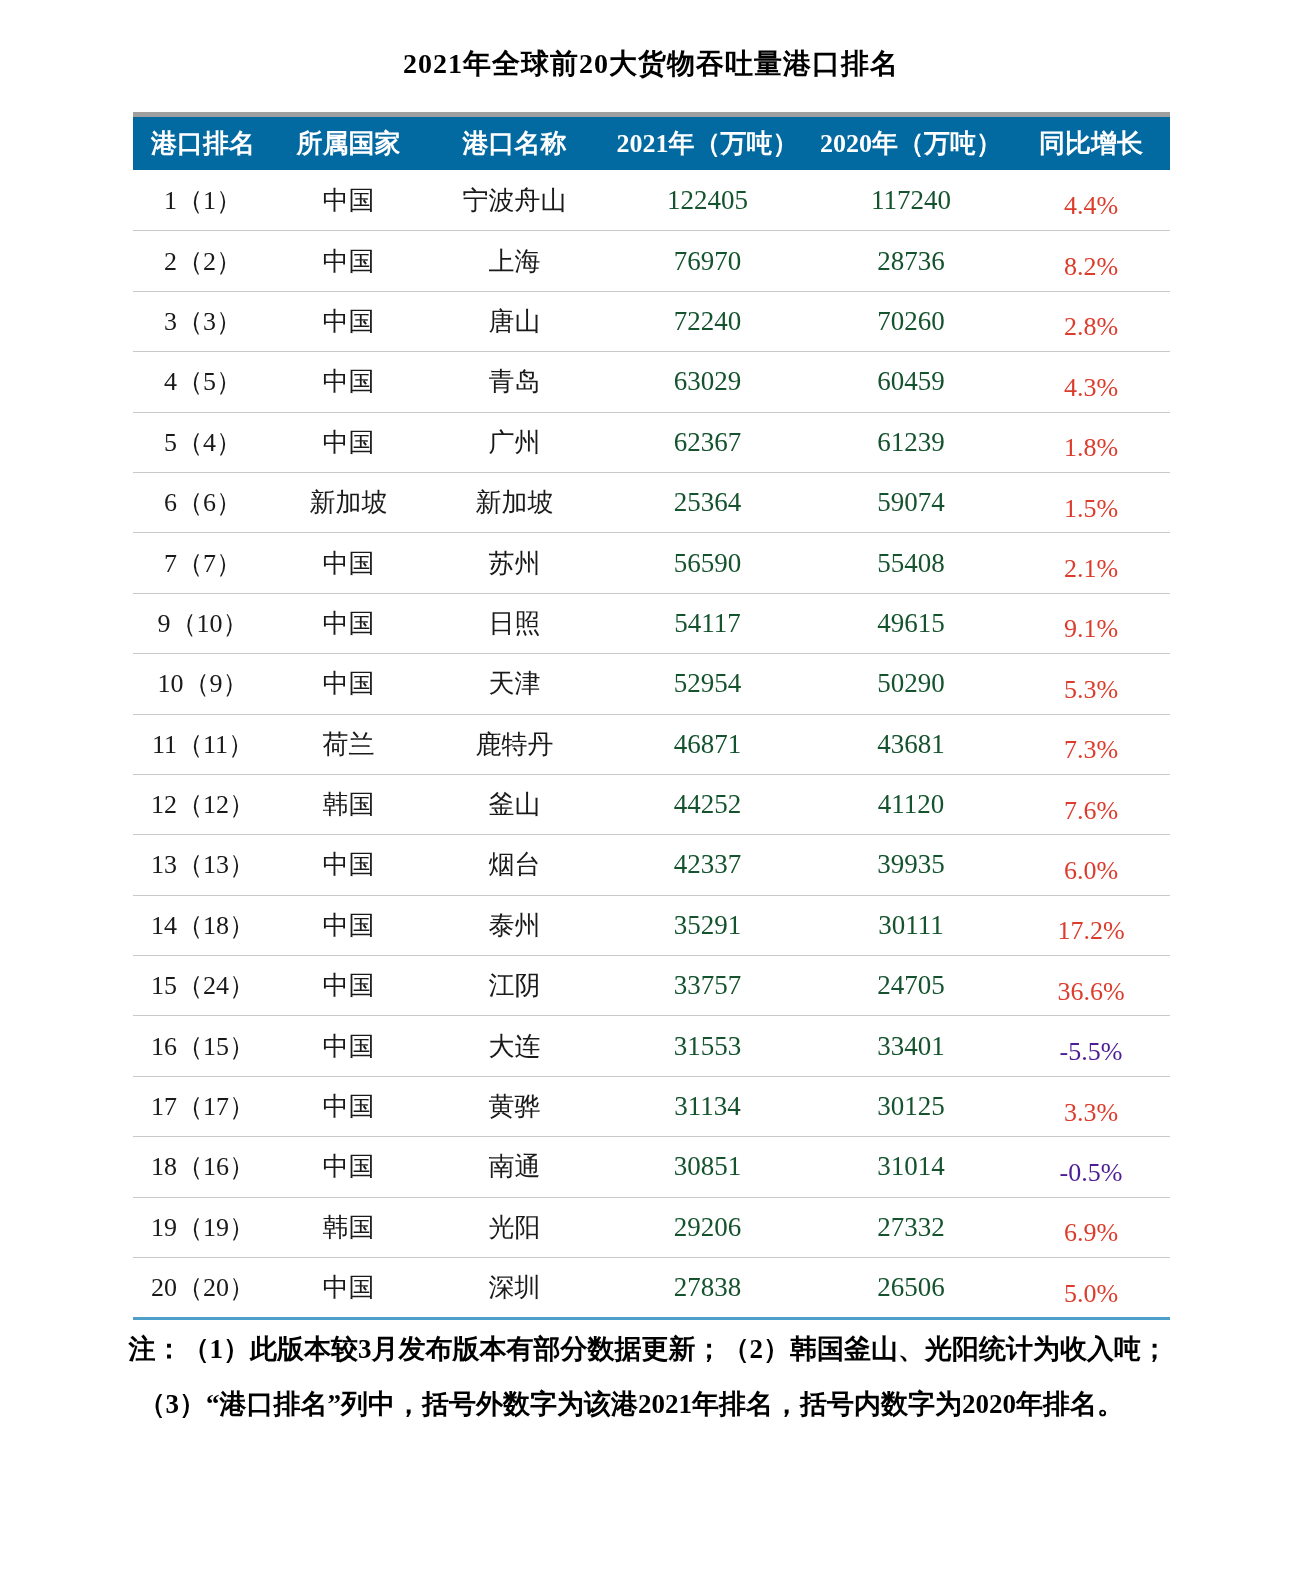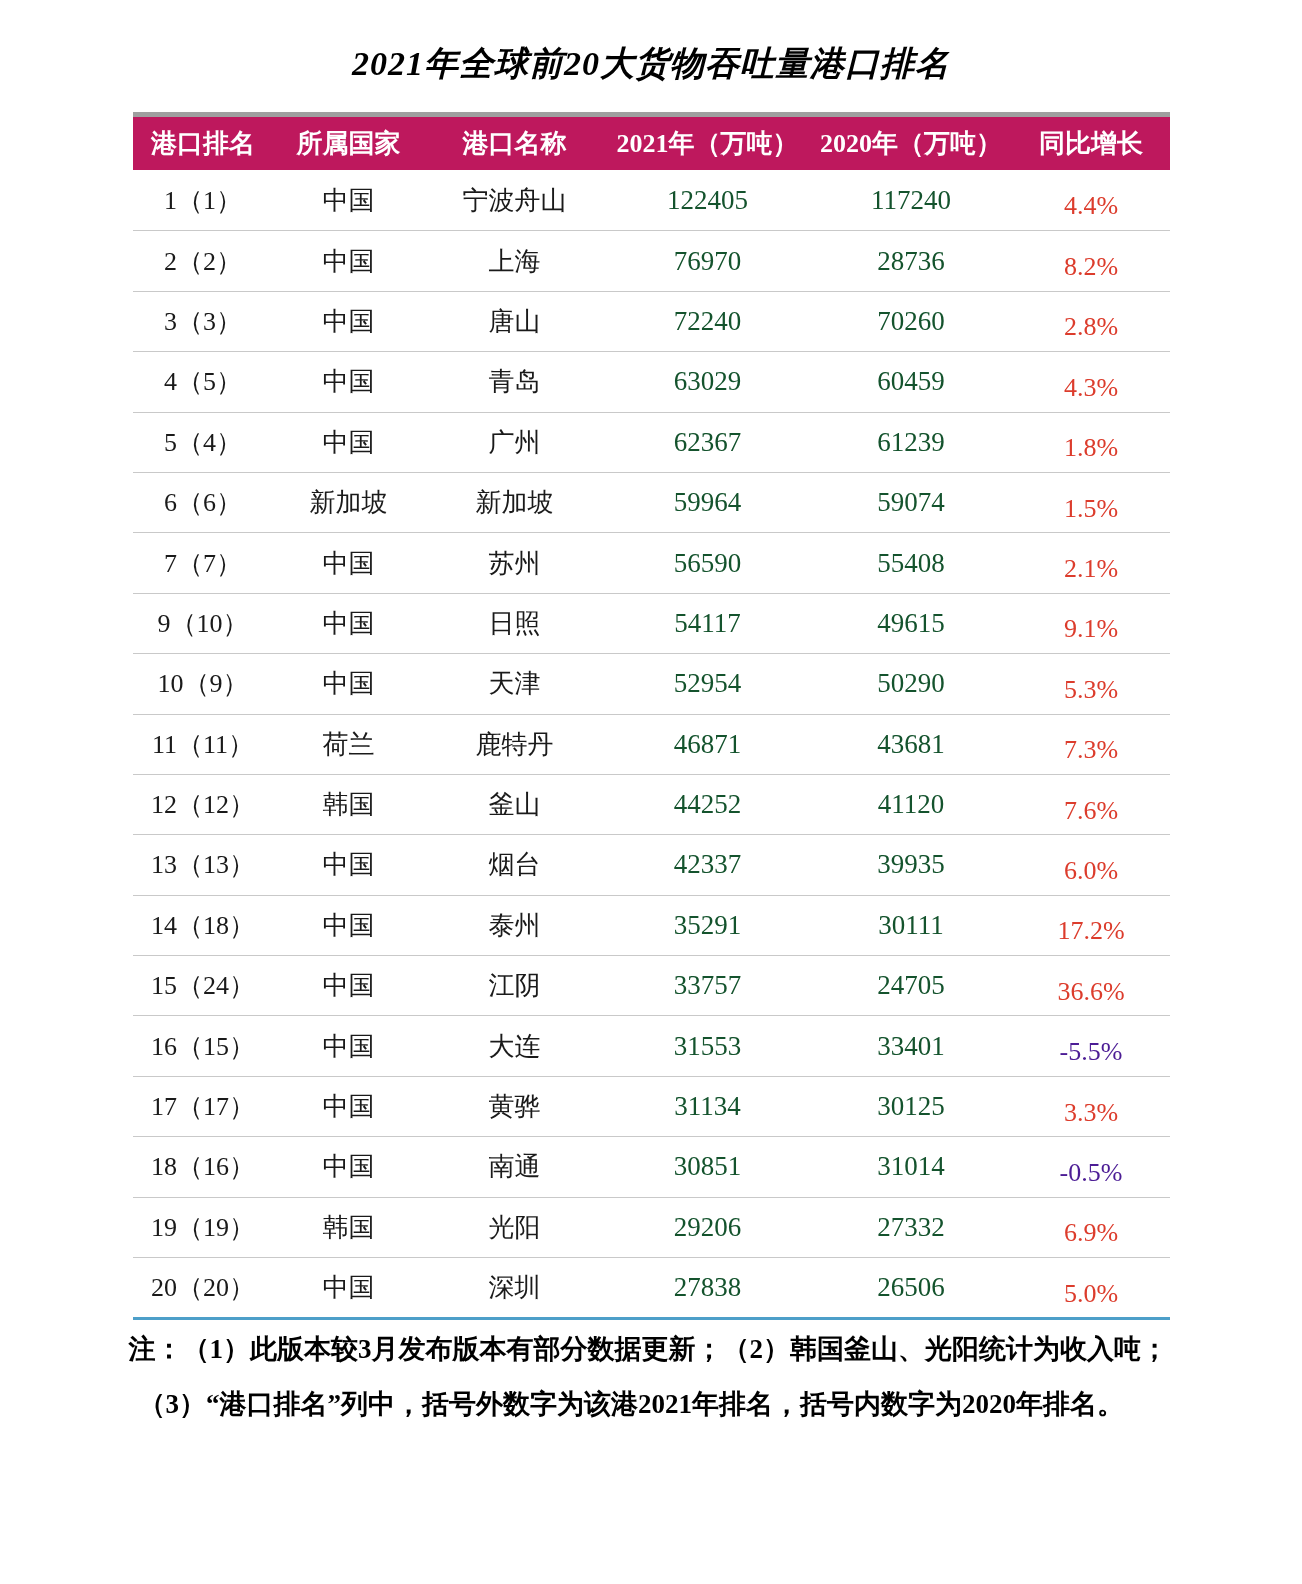--- a/index.html
+++ b/index.html
@@ -8,41 +8,40 @@
     width: 1302px; height: 1584px;
     background: #ffffff;
     font-family: "Liberation Serif", "DejaVu Serif", serif;
     color: #111111;
   }
   .page { position: relative; width: 1302px; height: 1584px; overflow: hidden; background: #ffffff; }
 
   .title {
     margin: 44px 0 0 0;
     text-align: center;
-    font-size: 34px;
+    font-size: 28px;
     line-height: 40px;
     font-weight: bold;
     color: #000000;
     letter-spacing: 1px;
-    font-style: italic;
   }
 
   .table-wrap {
     width: 1037px;
     margin: 28px auto 0 auto;
     border-top: 5px solid #9f9f9f;
     border-bottom: 3px solid #4d9fc9;
   }
 
   .thead {
     display: grid;
     grid-template-columns: 141px 150px 182px 204px 203px 157px;
     height: 53px;
     align-items: center;
-    background: #be185d;
+    background: #0369a1;
     color: #ffffff;
     font-weight: bold;
     font-size: 26px;
   }
   .th { text-align: center; white-space: nowrap; }
 
   .tr {
     display: grid;
     grid-template-columns: 141px 150px 182px 204px 203px 157px;
     height: 60.4px;
@@ -128,21 +127,21 @@
     <div class="td">广州</div>
     <div class="td num">62367</div>
     <div class="td num">61239</div>
     <div class="td growth-cell">1.8%</div>
   </div>
 
   <div class="tr">
     <div class="td">6（6）</div>
     <div class="td">新加坡</div>
     <div class="td">新加坡</div>
-    <div class="td num">59964</div>
+    <div class="td num">25364</div>
     <div class="td num">59074</div>
     <div class="td growth-cell">1.5%</div>
   </div>
 
   <div class="tr">
     <div class="td">7（7）</div>
     <div class="td">中国</div>
     <div class="td">苏州</div>
     <div class="td num">56590</div>
     <div class="td num">55408</div>

